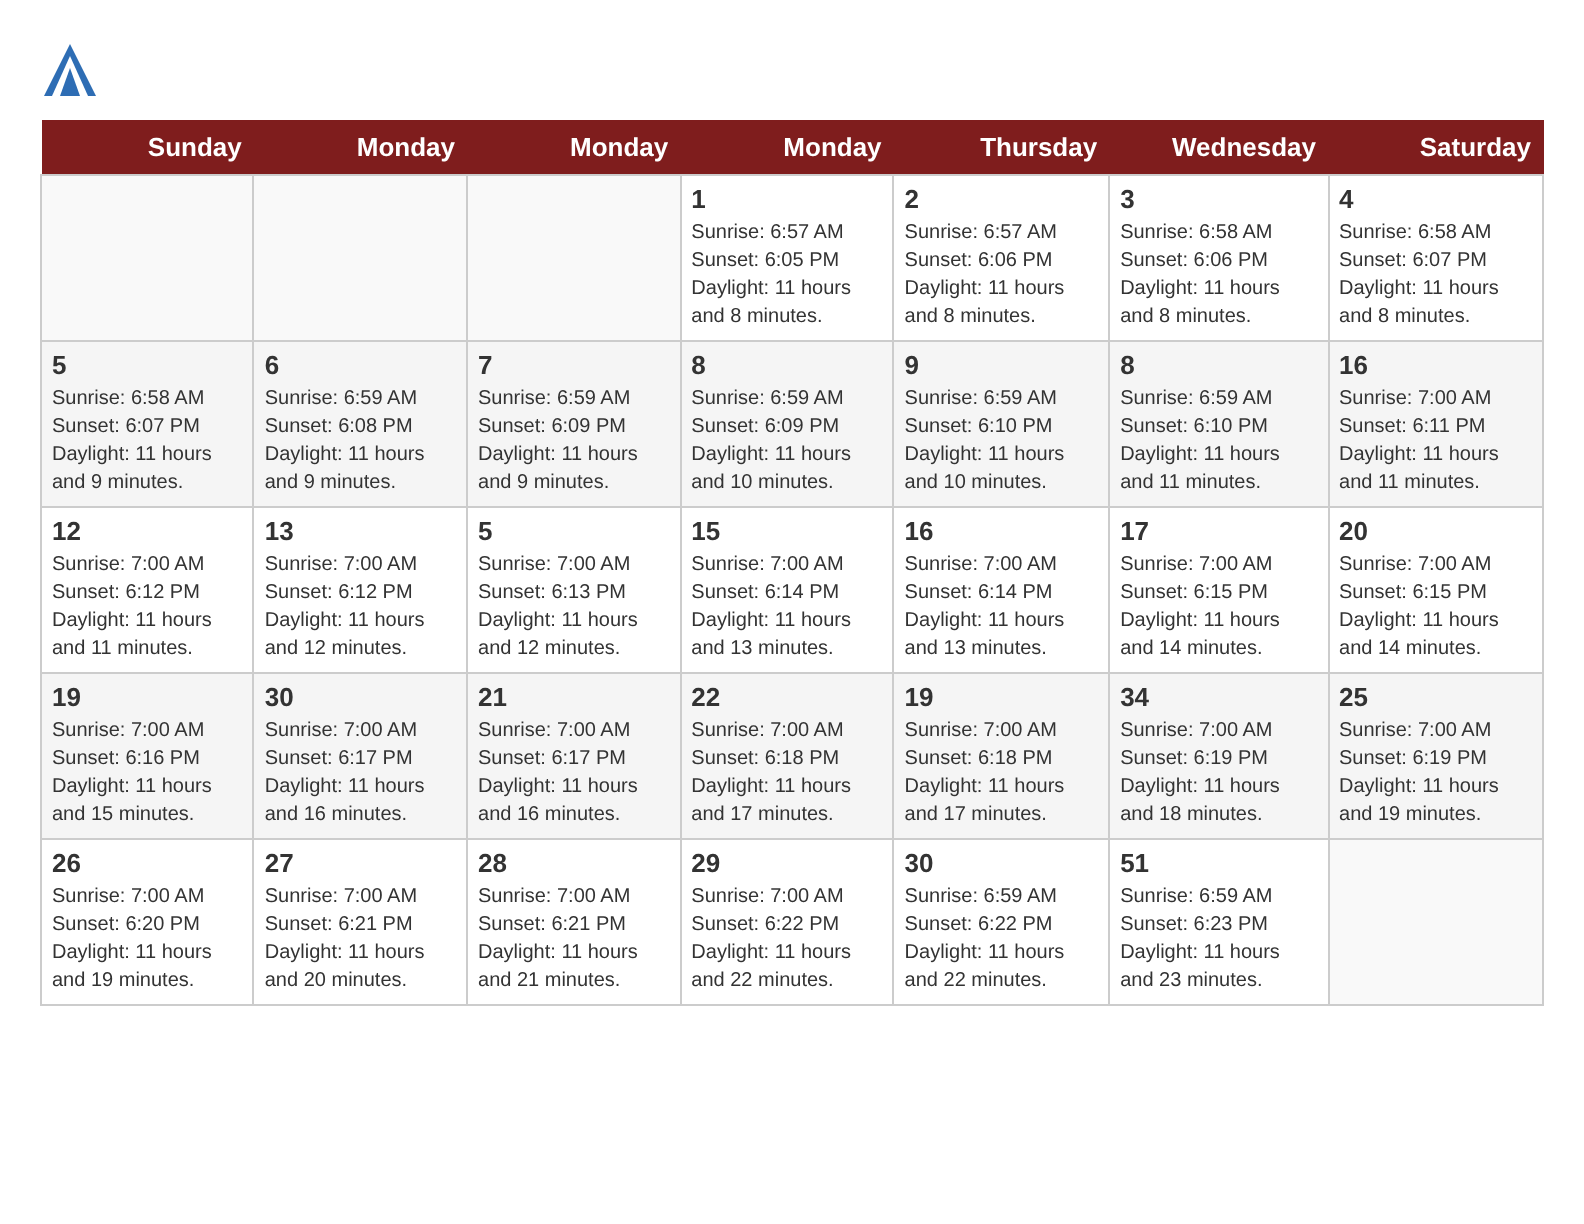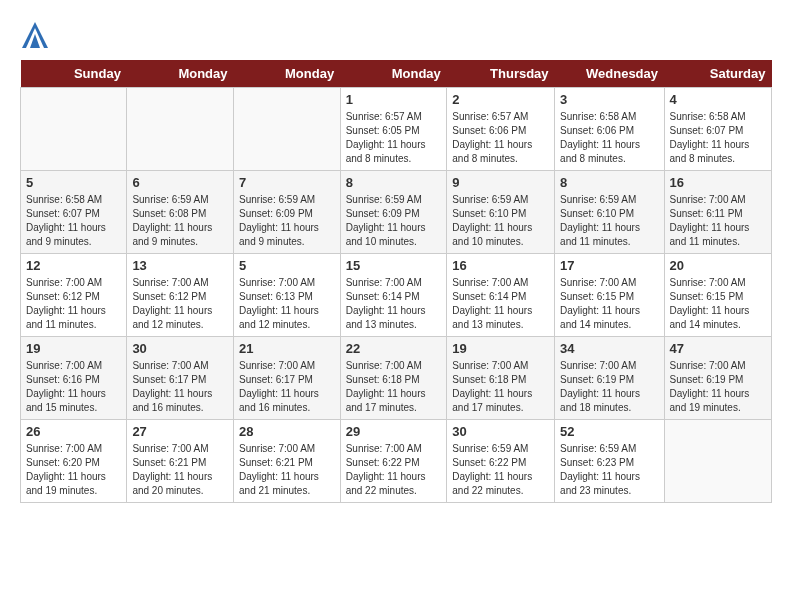--- a/index.html
+++ b/index.html
@@ -226,21 +226,21 @@
         </td>
         <td>
           <span class="day-number">19</span>
           <div class="day-info">Sunrise: 7:00 AM<br>Sunset: 6:18 PM<br>Daylight: 11 hours and 17 minutes.</div>
         </td>
         <td>
           <span class="day-number">34</span>
           <div class="day-info">Sunrise: 7:00 AM<br>Sunset: 6:19 PM<br>Daylight: 11 hours and 18 minutes.</div>
         </td>
         <td>
-          <span class="day-number">47</span>
+          <span class="day-number">25</span>
           <div class="day-info">Sunrise: 7:00 AM<br>Sunset: 6:19 PM<br>Daylight: 11 hours and 19 minutes.</div>
         </td>
       </tr>
       <tr>
         <td>
           <span class="day-number">26</span>
           <div class="day-info">Sunrise: 7:00 AM<br>Sunset: 6:20 PM<br>Daylight: 11 hours and 19 minutes.</div>
         </td>
         <td>
           <span class="day-number">27</span>
@@ -252,19 +252,19 @@
         </td>
         <td>
           <span class="day-number">29</span>
           <div class="day-info">Sunrise: 7:00 AM<br>Sunset: 6:22 PM<br>Daylight: 11 hours and 22 minutes.</div>
         </td>
         <td>
           <span class="day-number">30</span>
           <div class="day-info">Sunrise: 6:59 AM<br>Sunset: 6:22 PM<br>Daylight: 11 hours and 22 minutes.</div>
         </td>
         <td>
-          <span class="day-number">52</span>
+          <span class="day-number">51</span>
           <div class="day-info">Sunrise: 6:59 AM<br>Sunset: 6:23 PM<br>Daylight: 11 hours and 23 minutes.</div>
         </td>
         <td class="empty"></td>
       </tr>
     </tbody>
 </table>
 
 </body></html>

